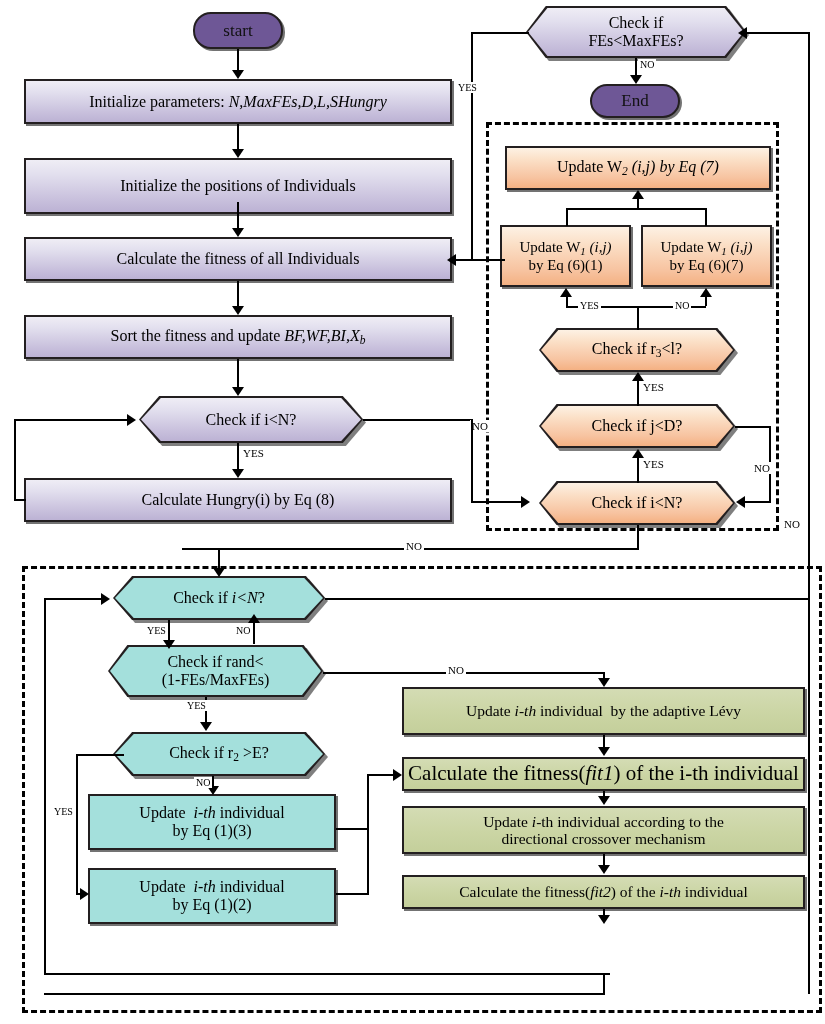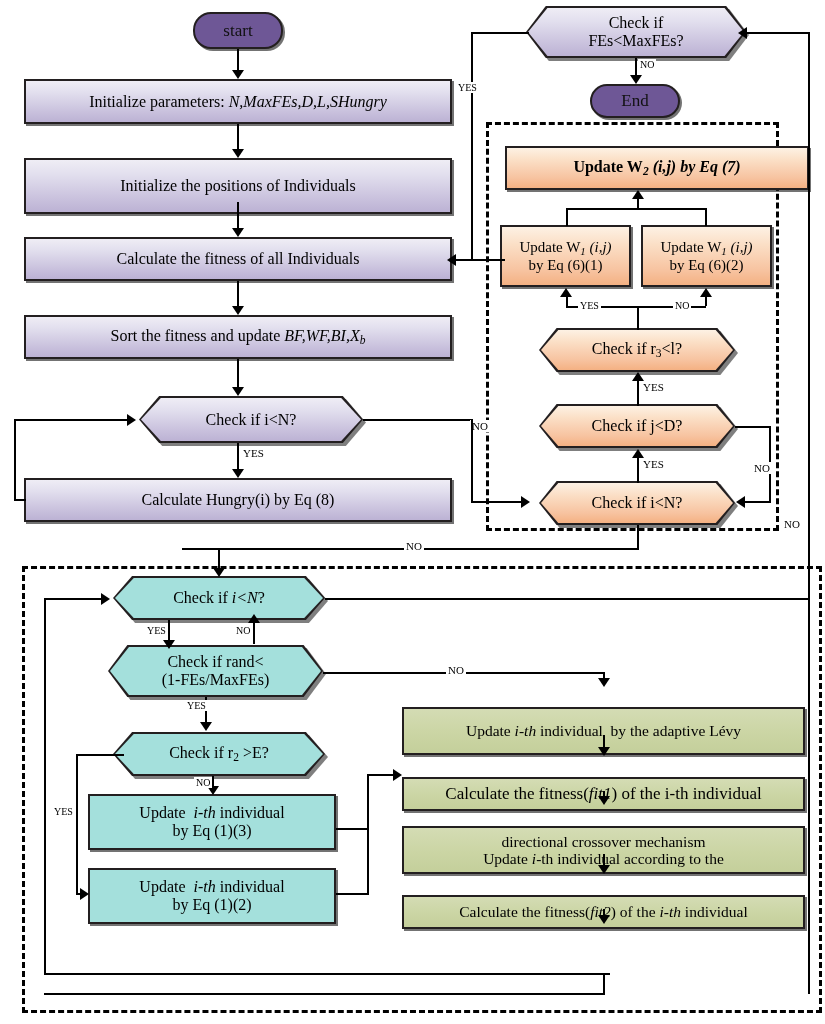--- a/index.html
+++ b/index.html
@@ -8,21 +8,21 @@
 
   
   .node{position:absolute;box-sizing:border-box;display:flex;align-items:center;
         justify-content:center;text-align:center;color:#000;line-height:1.12;
         font-family:"Liberation Serif", serif;}
   .rect{border:2px solid #231f20;box-shadow:2px 2px 0 rgba(0,0,0,.55);}
 
   .purple{background:linear-gradient(180deg,#efedf5 0%,#e2dfee 28%,#c9c1dd 75%,#bcb2d4 100%);}
   .orange{background:linear-gradient(180deg,#fdf1e4 0%,#fbdfc6 30%,#f7c3a0 75%,#f4b183 100%);}
   .cyan  {background:#a4e0dc;}
-  .green {background:linear-gradient(180deg,#d4dcb4 0%,#cbd5a4 55%,#c4cf9b 100%);margin-top:20px;}
+  .green {background:linear-gradient(180deg,#d4dcb4 0%,#cbd5a4 55%,#c4cf9b 100%);}
   .deeppurple{background:#6e5796;}
 
   
   .term{border:2px solid #231f20;border-radius:18px;box-shadow:2px 2px 0 rgba(0,0,0,.55);
         color:#111;}
 
   
   .hex{position:absolute;box-sizing:border-box;display:flex;align-items:center;
        justify-content:center;text-align:center;line-height:1.1;
        font-family:"Liberation Serif", serif;}
@@ -107,41 +107,41 @@
     <div class="hextxt">
       <div>Check if</div>
       <div>FEs&lt;MaxFEs?</div>
     </div>
   </div>
 
   <div class="node term deeppurple" style="left:590px;top:84px;width:90px;height:34px;font-size:17px;">
     <span>End</span>
   </div>
 
-  <div class="node rect orange" style="left:505px;top:146px;width:304px;height:44px;font-size:16px;font-weight:bold;">
+  <div class="node rect orange" style="left:505px;top:146px;width:266px;height:44px;font-size:16px;">
     <span>
       <span>Update W</span><span class="it sub">2</span><span class="it"> (i,j) by Eq (7)</span>
     </span>
   </div>
 
   <div class="node rect orange" style="left:500px;top:225px;width:131px;height:62px;font-size:15px;">
     <span>
       <div>
         <span>Update W</span><span class="it sub">1</span><span class="it"> (i,j)</span>
       </div>
       <div>by Eq (6)(1)</div>
     </span>
   </div>
 
   <div class="node rect orange" style="left:641px;top:225px;width:131px;height:62px;font-size:15px;">
     <span>
       <div>
         <span>Update W</span><span class="it sub">1</span><span class="it"> (i,j)</span>
       </div>
-      <div>by Eq (6)(2)</div>
+      <div>by Eq (6)(7)</div>
     </span>
   </div>
 
   <div class="hex" style="left:539px;top:328px;width:196px;height:44px;font-size:16px;">
     <div class="hexsh"></div>
     <div class="hexln"></div>
     <div class="hexfill orange"></div>
     <div class="hextxt">
       <span>Check if r</span><span class="sub">3</span><span>&lt;l?</span>
     </div>
@@ -202,28 +202,28 @@
       <div>by Eq (1)(2)</div>
     </span>
   </div>
 
   <div class="node rect green" style="left:402px;top:687px;width:403px;height:48px;font-size:15.5px;">
     <span>
       <div>Update <span class="it">i-th</span> individual&nbsp; by the adaptive Lévy</div>
     </span>
   </div>
 
-  <div class="node rect green" style="left:402px;top:757px;width:403px;height:34px;font-size:17px;">
+  <div class="node rect green" style="left:402px;top:757px;width:403px;height:34px;font-size:21px;">
     <span>Calculate the fitness(<span class="it">fit1</span>) of the i-th individual</span>
   </div>
 
   <div class="node rect green" style="left:402px;top:806px;width:403px;height:48px;font-size:15.5px;">
     <span>
+      <div>Update <span class="it">i</span>-th individual according to the</div>
       <div>directional crossover  mechanism</div>
-      <div>Update <span class="it">i</span>-th individual according to the</div>
     </span>
   </div>
 
   <div class="node rect green" style="left:402px;top:875px;width:403px;height:34px;font-size:15.5px;">
     <span>Calculate the fitness(<span class="it">fit2</span>) of the <span class="it">i-th</span> individual</span>
   </div>
 
 
   <div class="ln v" style="left:237px;top:49px;height:22px;"></div>
   <div class="arr arr-d" style="left:232px;top:70px;"></div>

